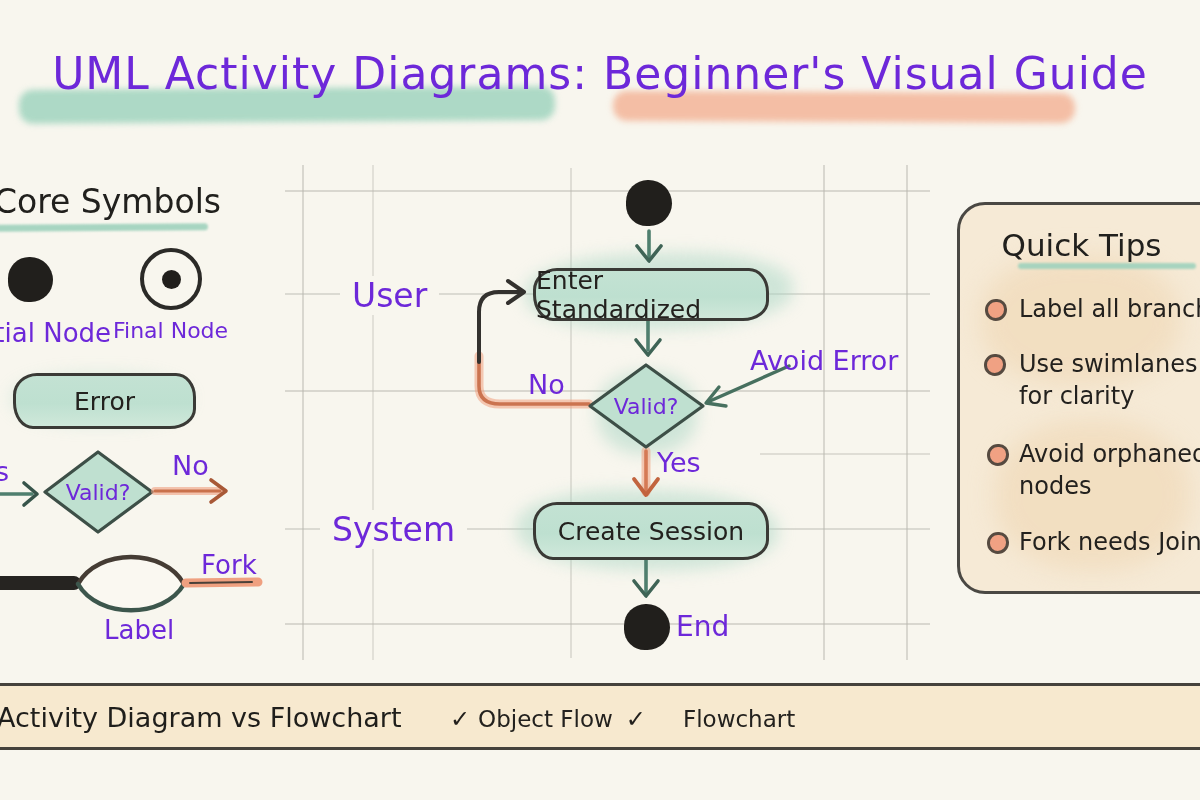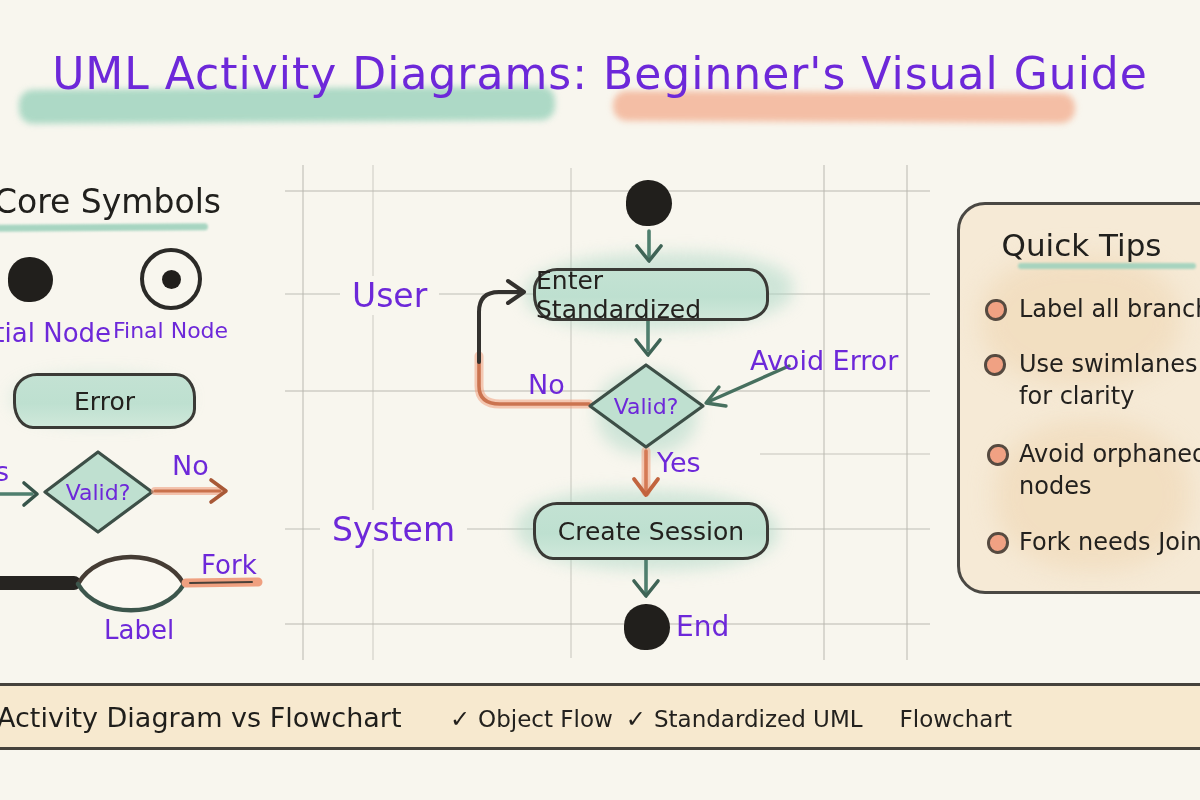--- a/index.html
+++ b/index.html
@@ -214,17 +214,16 @@
 
 <div class="bar">
   <div class="bar-heading">Activity Diagram vs Flowchart</div>
   <div class="bar-items">
     <span class="pair">
       <span class="check">✓</span>
       <span>Object Flow</span>
     </span>
     <span class="pair">
       <span class="check">✓</span>
-      <span>Standardized UML</span>
     </span>
     <span class="last">Flowchart</span>
   </div>
 </div>
 
 </body></html>

